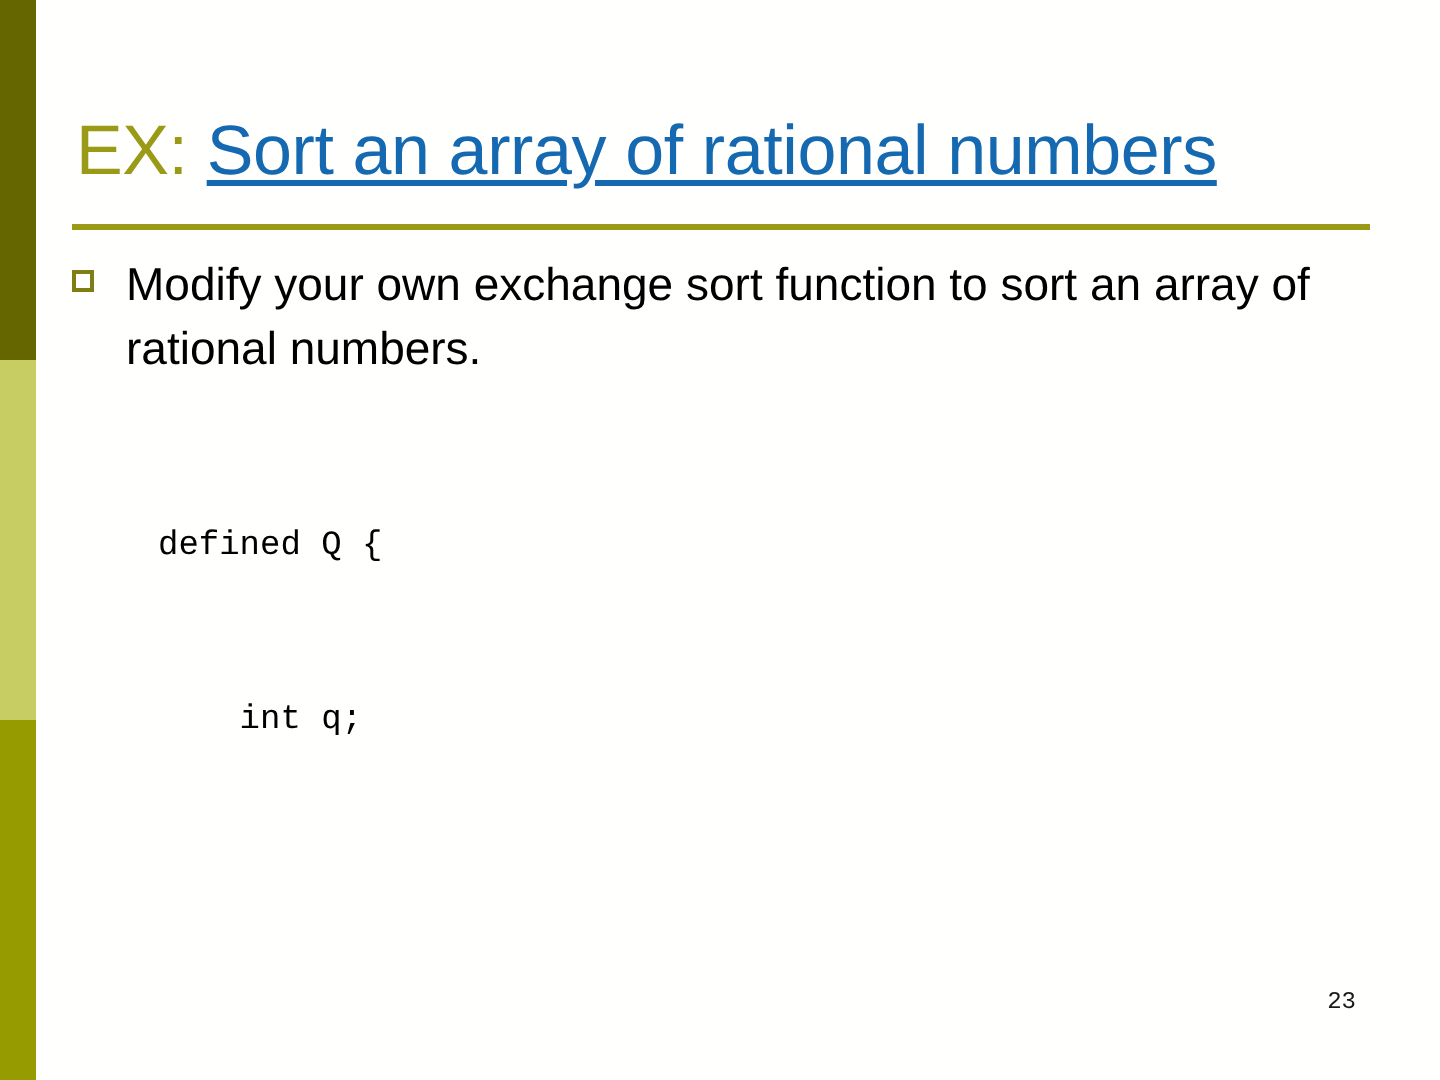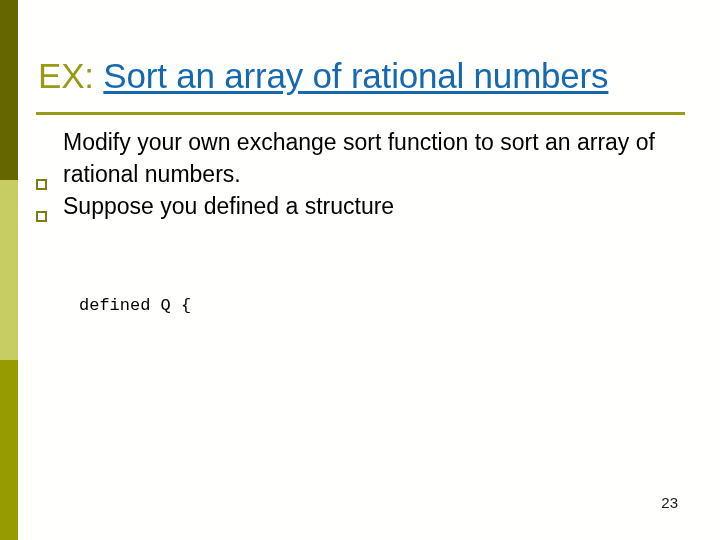--- a/index.html
+++ b/index.html
@@ -71,21 +71,21 @@
   .content {
     position: absolute;
     left: 36px;
     top: 126px;
     width: 664px;
   }
 
   .bullet-row {
     position: relative;
     display: flex;
-    align-items: flex-end;
+    align-items: flex-start;
     padding-left: 0;
   }
   .bullet-marker {
     flex: 0 0 auto;
     width: 11px;
     height: 11px;
     margin-top: 9px;
     margin-right: 16px;
     border: 2px solid #7e7e12;
     background: #ffffff;
@@ -109,23 +109,23 @@
   }
   .code-line { white-space: pre; }
 
   .gap-a { height: 11px; }
 
   
   .page-number {
     position: absolute;
     right: 42px;
     top: 494px;
-    font-size: 15px;
+    font-size: 12px;
     color: #1a1a1a;
-    font-family: Liberation Sans, sans-serif;
+    font-family: Liberation Mono, monospace;
   }
 </style>
 </head>
 <body>
 
 <div class="slide">
 
   <div class="sidebar">
     <div class="band band-top"></div>
     <div class="band band-middle"></div>
@@ -136,29 +136,26 @@
 
   <div class="divider"></div>
 
   <div class="content">
 
     <div class="bullet-row">
       <span class="bullet-marker"></span>
       <span class="bullet-text">Modify your own exchange sort function to sort an array of rational numbers.</span>
     </div>
 
-    <div class="bullet-row">
-      <span class="bullet-marker"></span>
-      <span class="bullet-text">Suppose you defined a structure</span>
-    </div>
 
     <div class="gap-a"></div>
 
     <div class="code">
       <div class="code-line">defined Q {</div>
+      <div class="code-line">    int q;</div>
       
     </div>
 
   </div>
 
   <div class="page-number">23</div>
 
 </div>
 
 </body></html>

